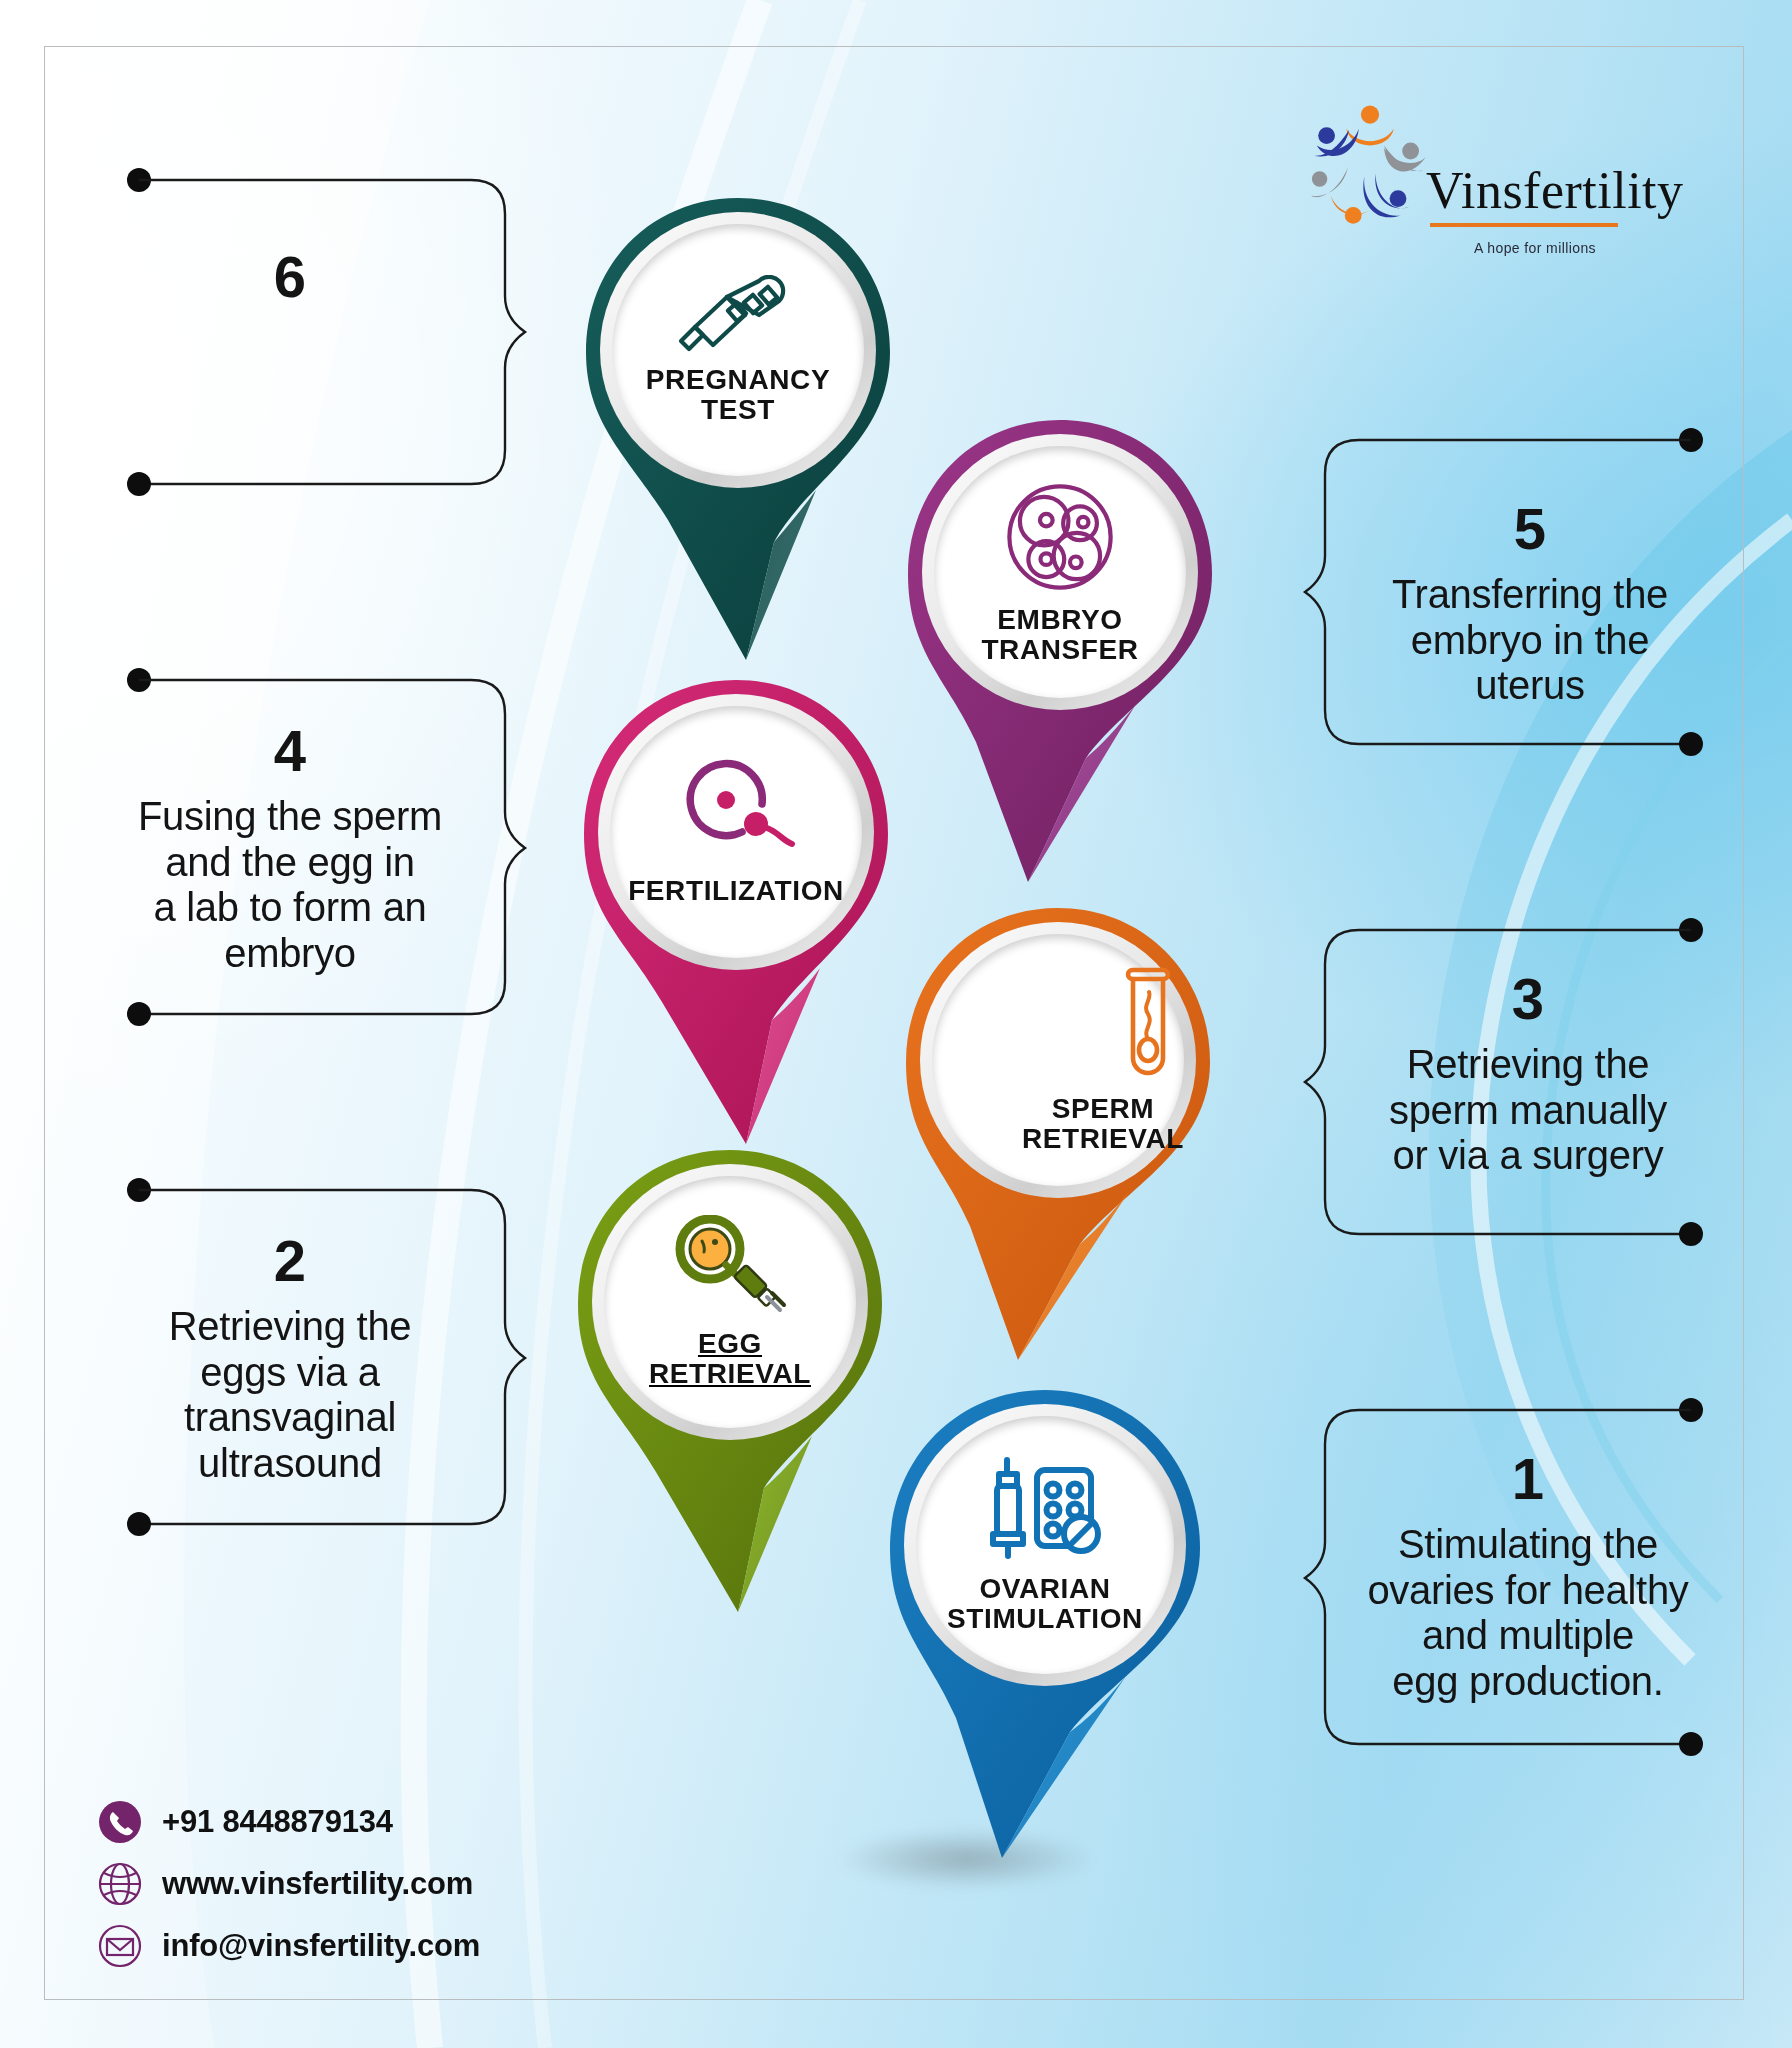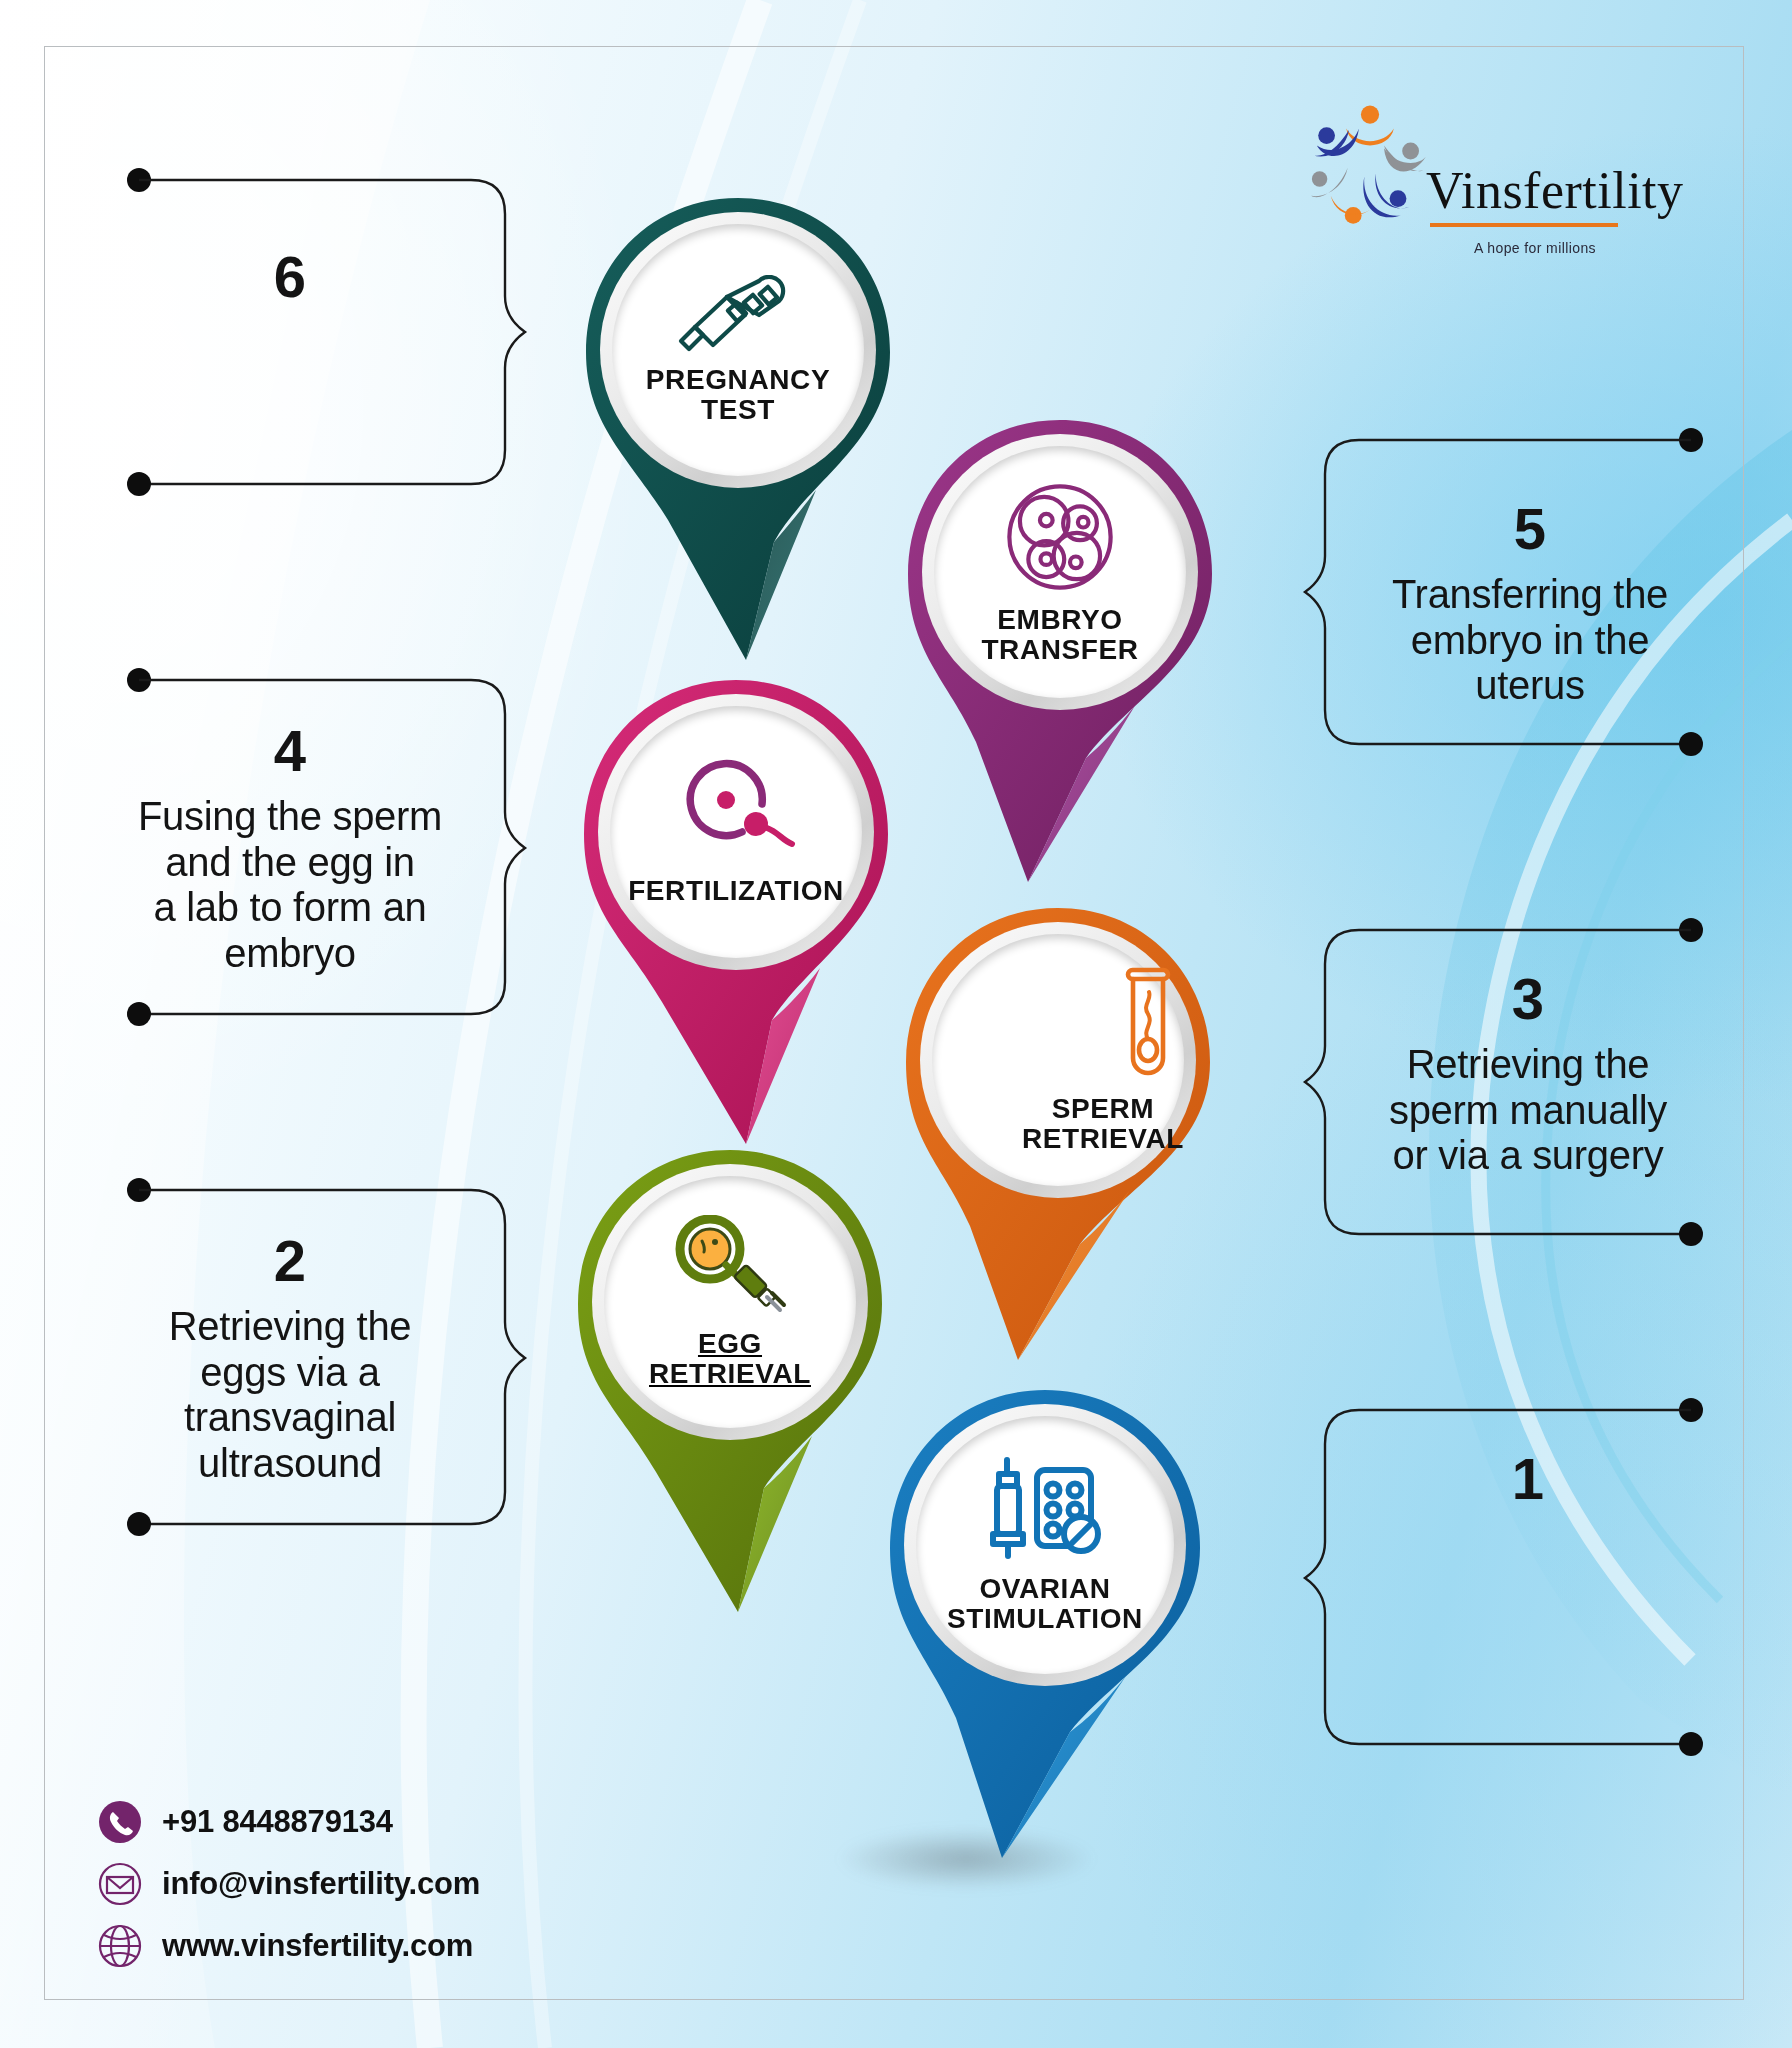--- a/index.html
+++ b/index.html
@@ -418,47 +418,53 @@
     </div>
   </div>
 
   <svg class="bracket" width="420" height="360" viewBox="0 0 420 360" style="left:1285px;top:1398px;">
     <circle cx="406" cy="12" r="12" fill="#0d0d0d"></circle>
     <path d="M406 12 L74 12 Q40 12 40 46 L40 144 Q40 166 20 180 Q40 194 40 216 L40 314 Q40 346 74 346 L406 346" fill="none" stroke="#1a1a1a" stroke-width="2.4"></path>
     <circle cx="406" cy="346" r="12" fill="#0d0d0d"></circle>
   </svg>
   <div class="callout" style="left:1318px;top:1450px;width:420px;">
     <div class="num">1</div>
+    <div class="body">
+      <span>Stimulating the</span><br>
+      <span>ovaries for healthy</span><br>
+      <span>and multiple</span><br>
+      <span>egg production.</span>
+    </div>
   </div>
 
   <div id="contact">
     <div class="crow">
       <svg class="cico" viewBox="0 0 44 44">
         <circle cx="22" cy="22" r="21" fill="#73246b"></circle>
         <path d="M15 12 C12 14 11 18 13 22 C16 28 21 33 27 35 C31 36 34 34 35 31 L30 27 L27 29 C24 27 21 24 19 21 L21 18 Z" fill="#ffffff"></path>
       </svg>
       <div class="ctext">+91 8448879134</div>
-    </div>
-    <div class="crow">
-      <svg class="cico" viewBox="0 0 44 44">
-        <g fill="none" stroke="#73246b" stroke-width="2.2">
-          <circle cx="22" cy="22" r="20"></circle>
-          <rect x="9" y="15" width="26" height="16"></rect>
-          <path d="M9 15 L22 26 L35 15"></path>
-        </g>
-      </svg>
-      <div class="ctext">info@vinsfertility.com</div>
     </div>
     <div class="crow">
       <svg class="cico" viewBox="0 0 44 44">
         <g fill="none" stroke="#73246b" stroke-width="2.2">
           <circle cx="22" cy="22" r="20"></circle>
           <ellipse cx="22" cy="22" rx="9" ry="20"></ellipse>
           <line x1="2" y1="22" x2="42" y2="22"></line>
           <path d="M6 11 Q22 19 38 11"></path>
           <path d="M6 33 Q22 25 38 33"></path>
         </g>
       </svg>
       <div class="ctext">www.vinsfertility.com</div>
     </div>
+    <div class="crow">
+      <svg class="cico" viewBox="0 0 44 44">
+        <g fill="none" stroke="#73246b" stroke-width="2.2">
+          <circle cx="22" cy="22" r="20"></circle>
+          <rect x="9" y="15" width="26" height="16"></rect>
+          <path d="M9 15 L22 26 L35 15"></path>
+        </g>
+      </svg>
+      <div class="ctext">info@vinsfertility.com</div>
+    </div>
   </div>
 
 </div>
 
 </body></html>

